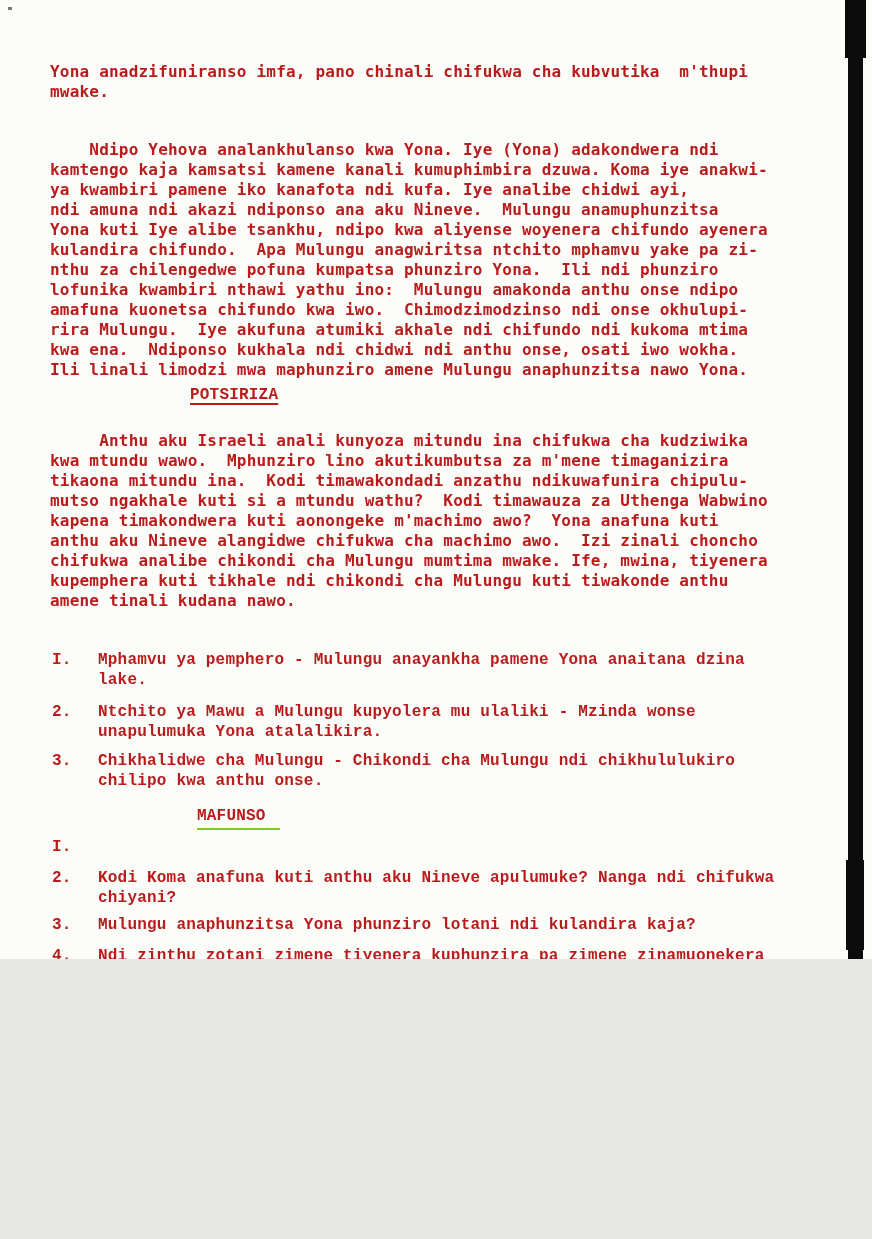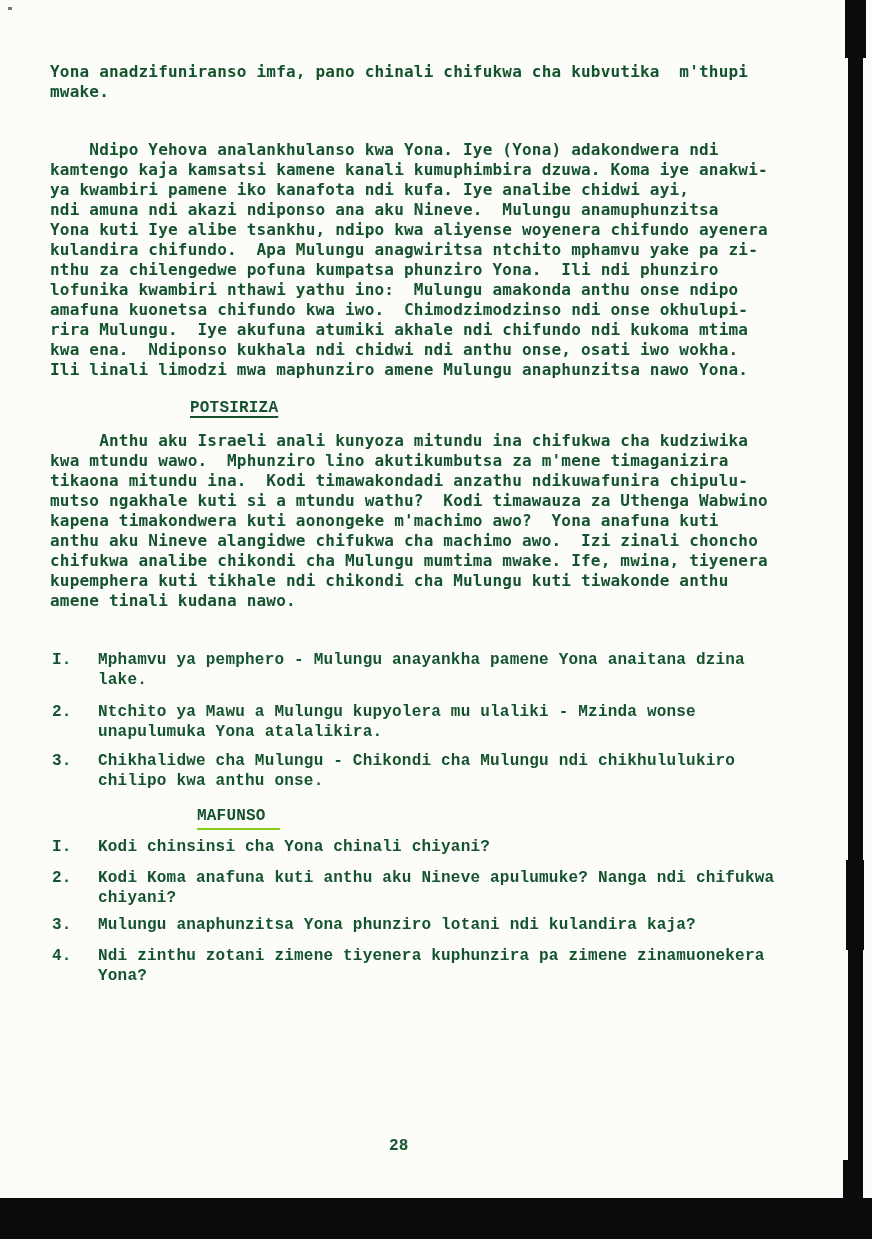--- a/index.html
+++ b/index.html
@@ -1,27 +1,27 @@
 <!DOCTYPE html>
 <html><head>
 <meta charset="utf-8">
 <title>Scanned page 28</title>
 <style>
   html,body{margin:0;padding:0;background:#e8e8e6;}
   .sheet{
     position:relative;
-    width:872px;height:1239px;
+    width:872px;height:959px;
     background:#fcfcf9;
     overflow:hidden;
     font-family:"Liberation Mono","DejaVu Sans Mono",monospace;
     font-weight:700;
     font-size:16px;
     line-height:20px;
     letter-spacing:0.2px;
-    color:#14532d;
+    color:#b91c1c;
   }
   .abs{position:absolute;}
   .para{white-space:pre;margin:0;}
   .heading{
     display:inline-block;
     white-space:pre;
     text-decoration:underline;
     text-decoration-thickness:2px;
     text-underline-offset:4px;
   }
@@ -61,21 +61,21 @@
 ndi amuna ndi akazi ndiponso ana aku Nineve.  Mulungu anamuphunzitsa
 Yona kuti Iye alibe tsankhu, ndipo kwa aliyense woyenera chifundo ayenera
 kulandira chifundo.  Apa Mulungu anagwiritsa ntchito mphamvu yake pa zi-
 nthu za chilengedwe pofuna kumpatsa phunziro Yona.  Ili ndi phunziro
 lofunika kwambiri nthawi yathu ino:  Mulungu amakonda anthu onse ndipo
 amafuna kuonetsa chifundo kwa iwo.  Chimodzimodzinso ndi onse okhulupi-
 rira Mulungu.  Iye akufuna atumiki akhale ndi chifundo ndi kukoma mtima
 kwa ena.  Ndiponso kukhala ndi chidwi ndi anthu onse, osati iwo wokha.
 Ili linali limodzi mwa maphunziro amene Mulungu anaphunzitsa nawo Yona.</pre>
 
-  <div class="heading abs" style="left:190px;top:398px;">POTSIRIZA</div>
+  <div class="heading abs" style="left:190px;top:385px;">POTSIRIZA</div>
   <pre class="para abs" style="left:50px;top:431px;">     Anthu aku Israeli anali kunyoza mitundu ina chifukwa cha kudziwika
 kwa mtundu wawo.  Mphunziro lino akutikumbutsa za m'mene timaganizira
 tikaona mitundu ina.  Kodi timawakondadi anzathu ndikuwafunira chipulu-
 mutso ngakhale kuti si a mtundu wathu?  Kodi timawauza za Uthenga Wabwino
 kapena timakondwera kuti aonongeke m'machimo awo?  Yona anafuna kuti
 anthu aku Nineve alangidwe chifukwa cha machimo awo.  Izi zinali choncho
 chifukwa analibe chikondi cha Mulungu mumtima mwake. Ife, mwina, tiyenera
 kupemphera kuti tikhale ndi chikondi cha Mulungu kuti tiwakonde anthu
 amene tinali kudana nawo.</pre>
 
@@ -93,21 +93,20 @@
   <div class="item" style="top:751px;">
     <span class="num">3.</span>
     <span class="txt">Chikhalidwe cha Mulungu - Chikondi cha Mulungu ndi chikhululukiro
 chilipo kwa anthu onse.</span>
   </div>
 
   <div class="heading extend abs" style="left:197px;top:806px;">MAFUNSO</div>
 
   <div class="item" style="top:837px;">
     <span class="num">I.</span>
-    <span class="txt">Kodi chinsinsi cha Yona chinali chiyani?</span>
   </div>
   <div class="item" style="top:868px;">
     <span class="num">2.</span>
     <span class="txt">Kodi Koma anafuna kuti anthu aku Nineve apulumuke? Nanga ndi chifukwa
 chiyani?</span>
   </div>
   <div class="item" style="top:915px;">
     <span class="num">3.</span>
     <span class="txt">Mulungu anaphunzitsa Yona phunziro lotani ndi kulandira kaja?</span>
   </div>

